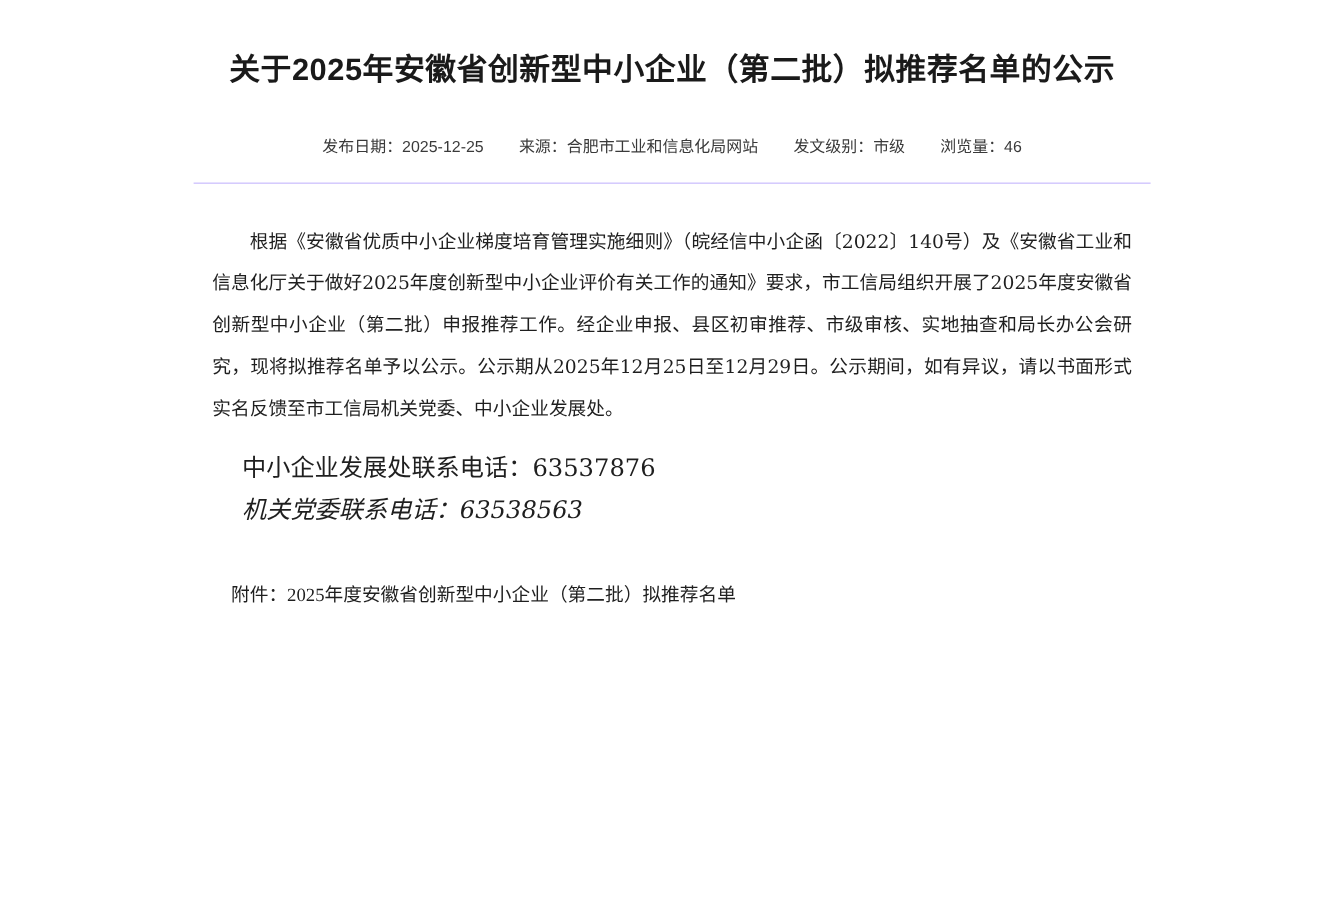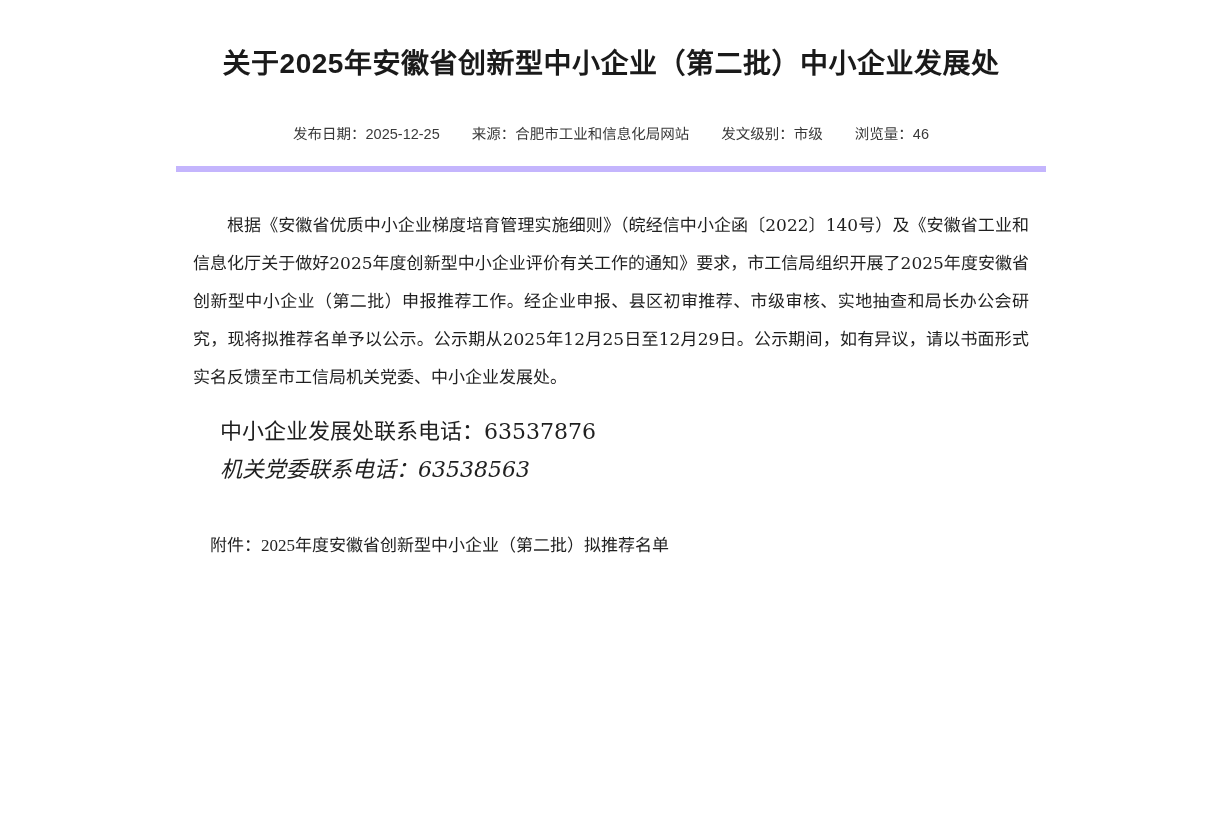--- a/index.html
+++ b/index.html
@@ -37,21 +37,21 @@
     margin: 0;
     padding: 0 10px;
   }
   .meta-bar {
     margin-top: 38px;
     text-align: center;
     font-size: 14.5px;
     color: #3a3a3a;
     line-height: 20px;
     padding-bottom: 22px;
-    border-bottom: 6px solid #c4b5fd;
+    border-bottom: 1px solid #c4b5fd;
     white-space: nowrap;
   }
   .meta-item {
     display: inline-block;
     margin: 0 14px;
   }
   .meta-label {
     color: #3a3a3a;
   }
   .meta-value {
@@ -97,21 +97,21 @@
     text-align: right;
     padding-right: 40px;
   }
 </style>
 </head>
 <body>
 
 <div class="page">
   <div class="content">
 
-    <h1 class="doc-title">关于2025年安徽省创新型中小企业（第二批）中小企业发展处</h1>
+    <h1 class="doc-title">关于2025年安徽省创新型中小企业（第二批）拟推荐名单的公示</h1>
 
     <div class="meta-bar">
       <span class="meta-item">
         <span class="meta-label">发布日期：</span><span class="meta-value">2025-12-25</span>
       </span>
       <span class="meta-item">
         <span class="meta-label">来源：</span><span class="meta-value">合肥市工业和信息化局网站</span>
       </span>
       <span class="meta-item">
         <span class="meta-label">发文级别：</span><span class="meta-value">市级</span>

